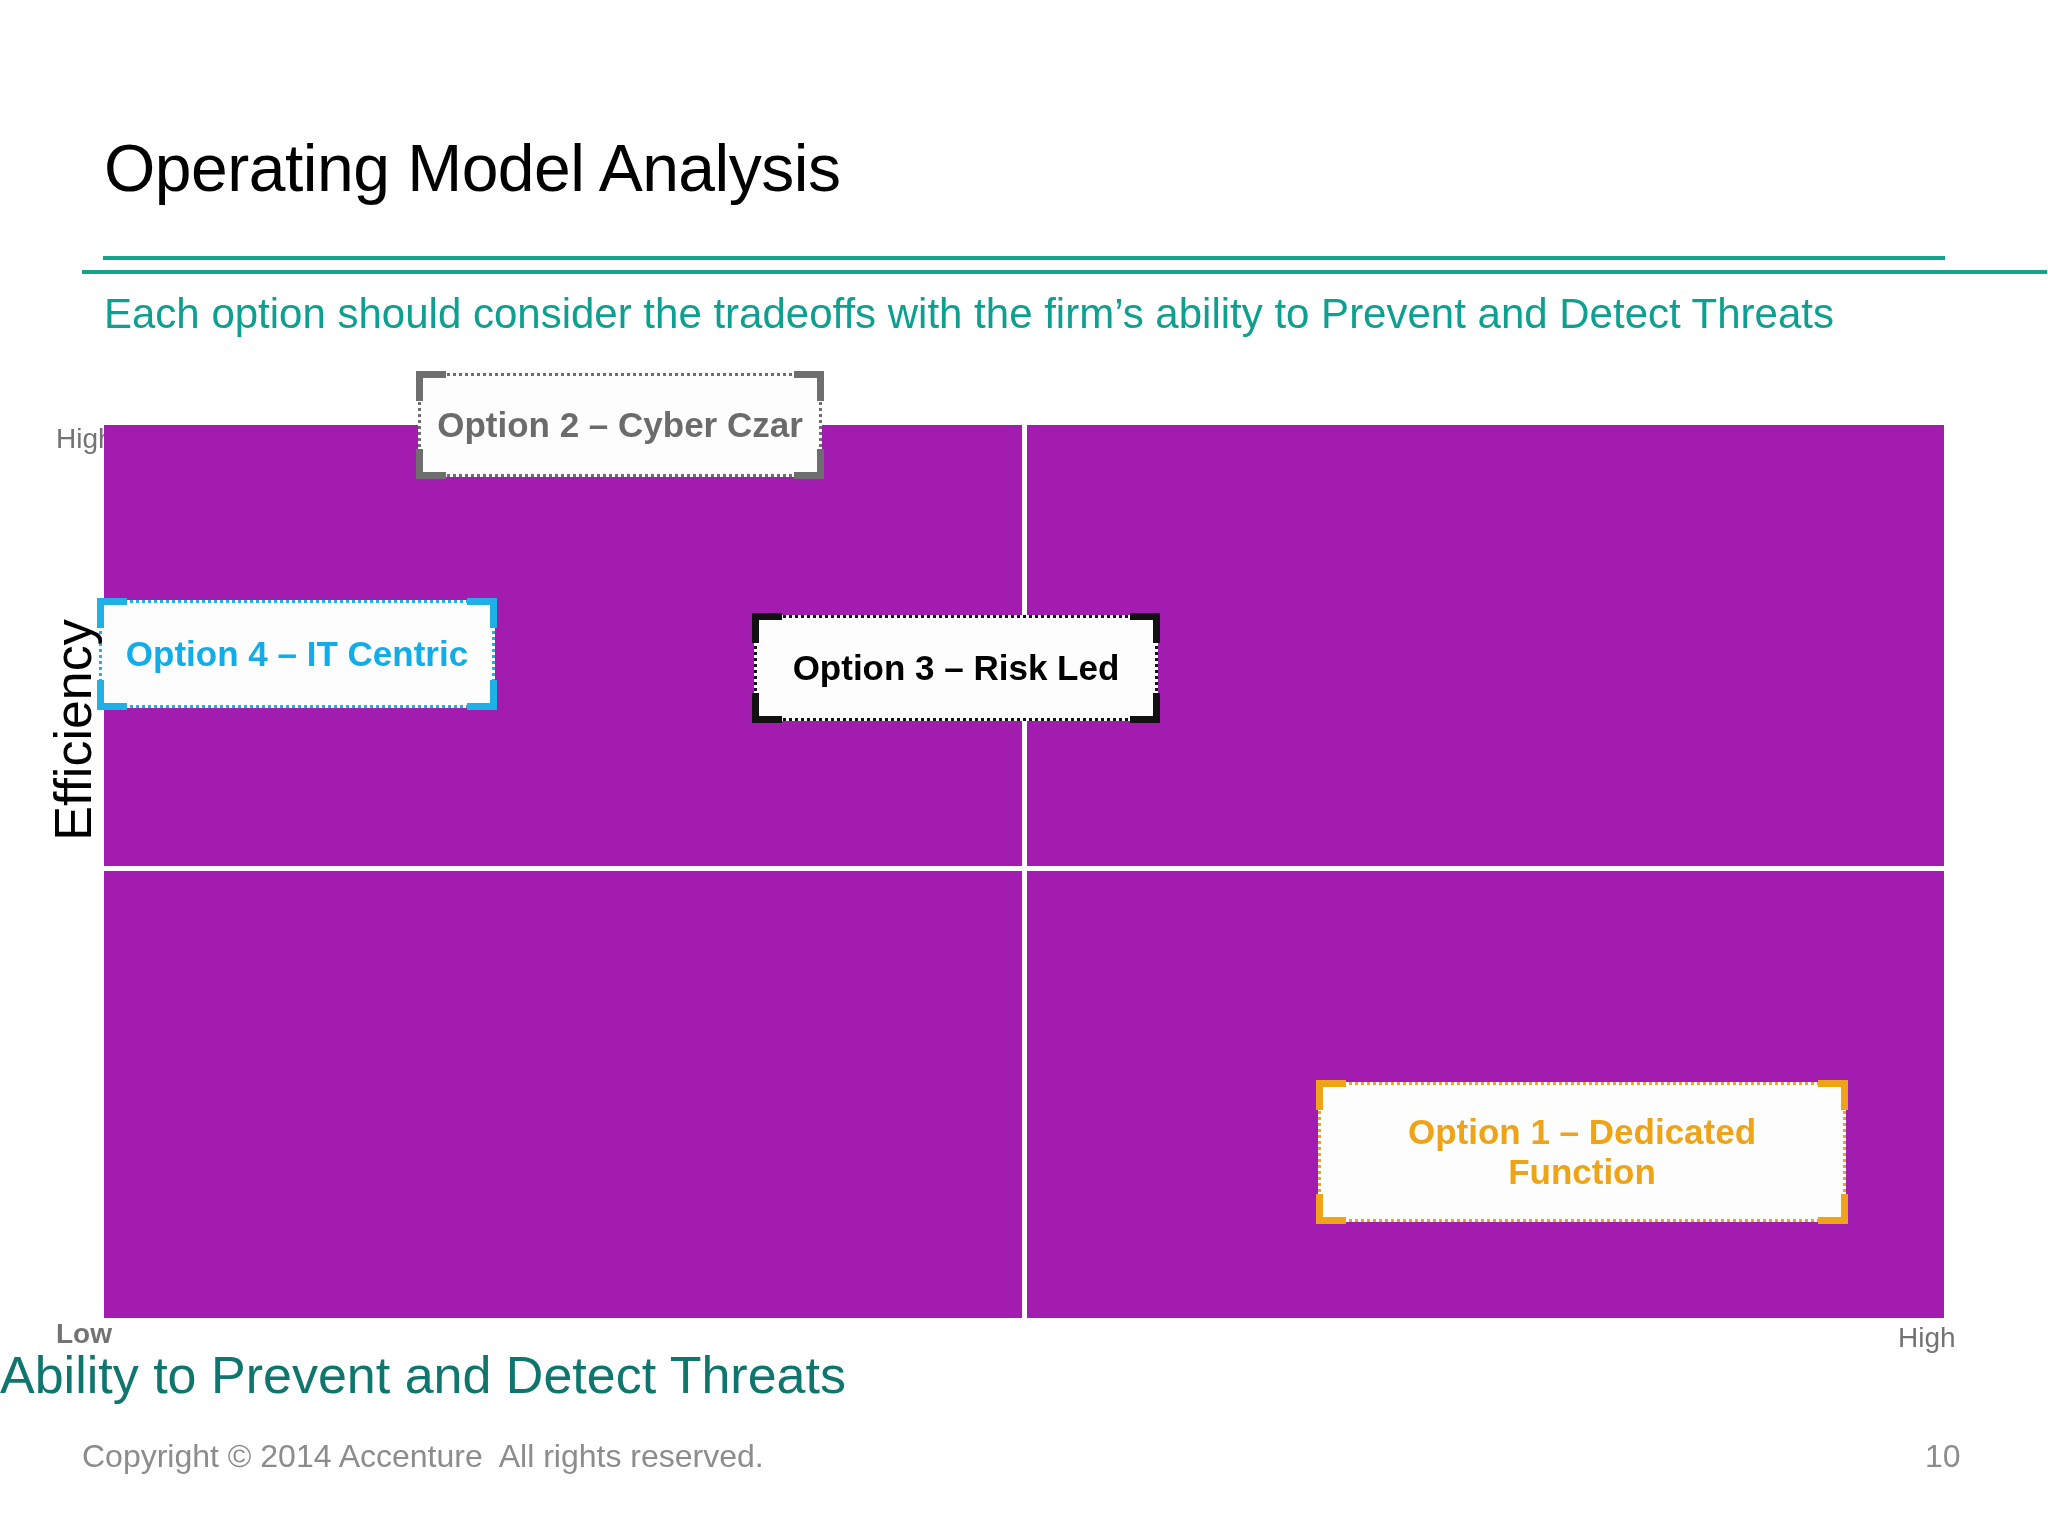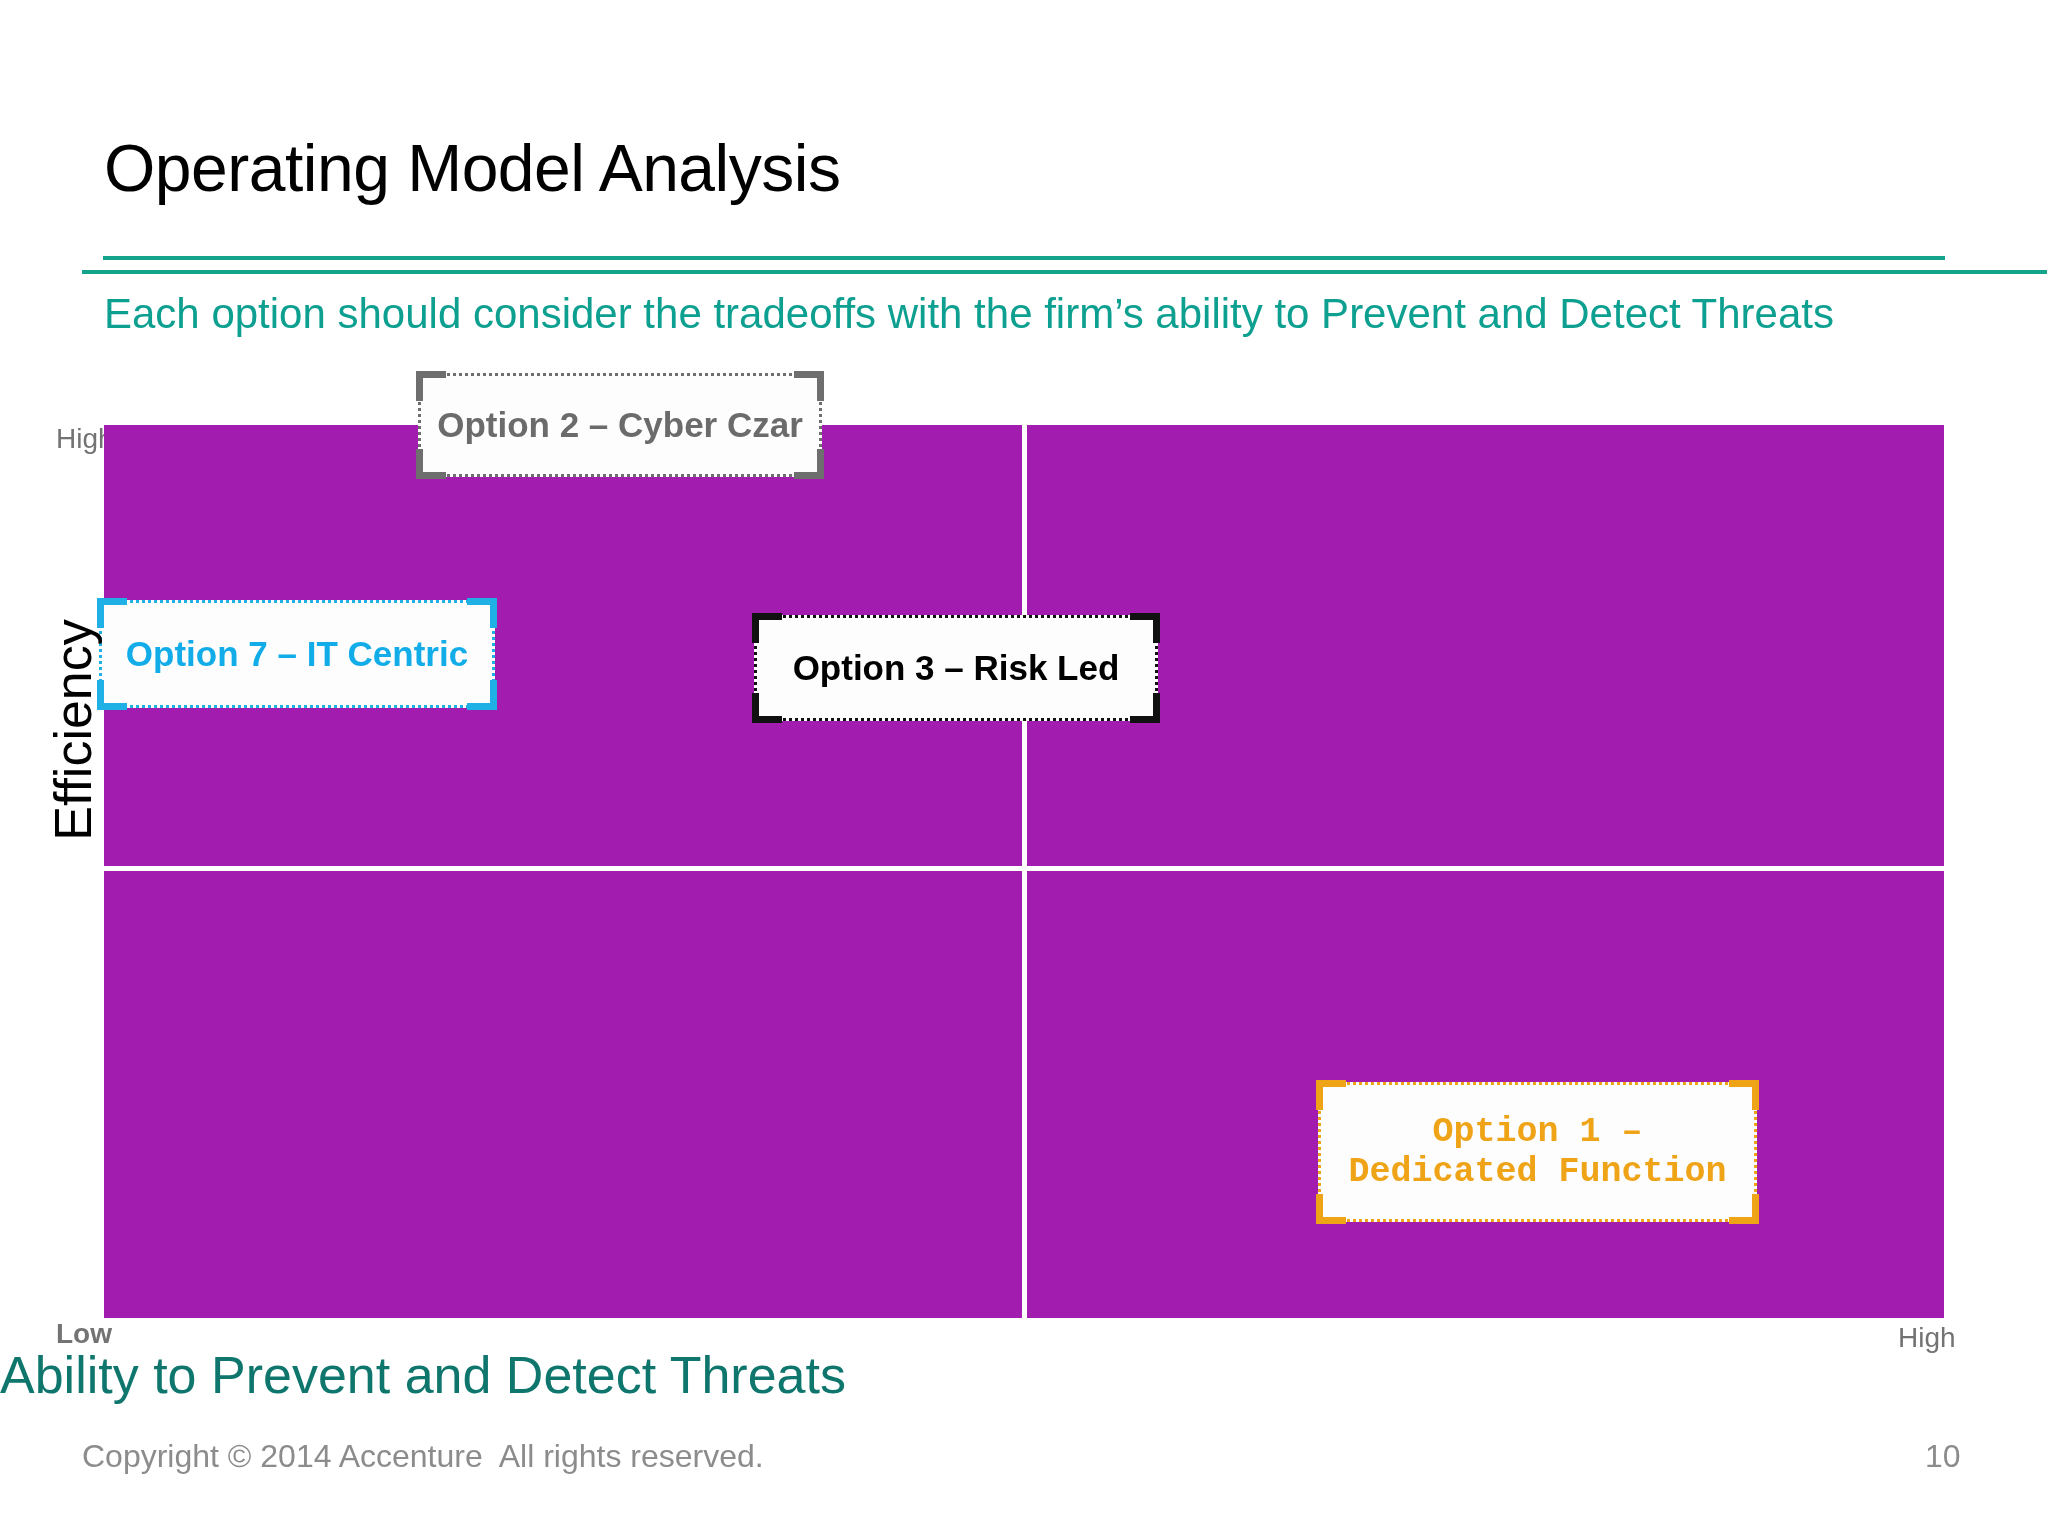--- a/index.html
+++ b/index.html
@@ -66,21 +66,21 @@
 
   #box-option2{left:314px;top:-52px;width:404px;height:104px;color:#6E6E6E;}
   #box-option2 .lbl{font-size:35px;color:#6B6B6B;}
 
   #box-option0{left:-5px;top:175px;width:396px;height:108px;color:#1FB0E6;}
   #box-option0 .lbl{font-size:35px;color:#12ADE8;}
 
   #box-option3{left:650px;top:190px;width:404px;height:106px;color:#111111;}
   #box-option3 .lbl{font-size:35px;color:#000000;}
 
-  #box-option1{left:1214px;top:657px;width:439px;height:140px;color:#EFA317;font-family:Liberation Mono, monospace;}
+  #box-option1{left:1214px;top:657px;width:528px;height:140px;color:#EFA317;}
   #box-option1 .lbl{font-size:35px;color:#EFA317;}
 
   
   .y-axis-title{
     position:absolute;left:-52px;top:700px;width:250px;
     text-align:center;font-size:52px;color:#000;
     transform:rotate(-90deg);transform-origin:center center;
     white-space:nowrap;
   }
   .x-axis-title{
@@ -127,21 +127,21 @@
       <div class="c br"></div>
       <div class="lbl">Option 2 – Cyber Czar</div>
     </div>
 
     <div class="qbox" id="box-option0">
       <div class="inner"></div>
       <div class="c tl"></div>
       <div class="c tr"></div>
       <div class="c bl"></div>
       <div class="c br"></div>
-      <div class="lbl">Option 7 – IT Centric</div>
+      <div class="lbl">Option 4 – IT Centric</div>
     </div>
 
     <div class="qbox" id="box-option3">
       <div class="inner"></div>
       <div class="c tl"></div>
       <div class="c tr"></div>
       <div class="c bl"></div>
       <div class="c br"></div>
       <div class="lbl">Option 3 – Risk Led</div>
     </div>

